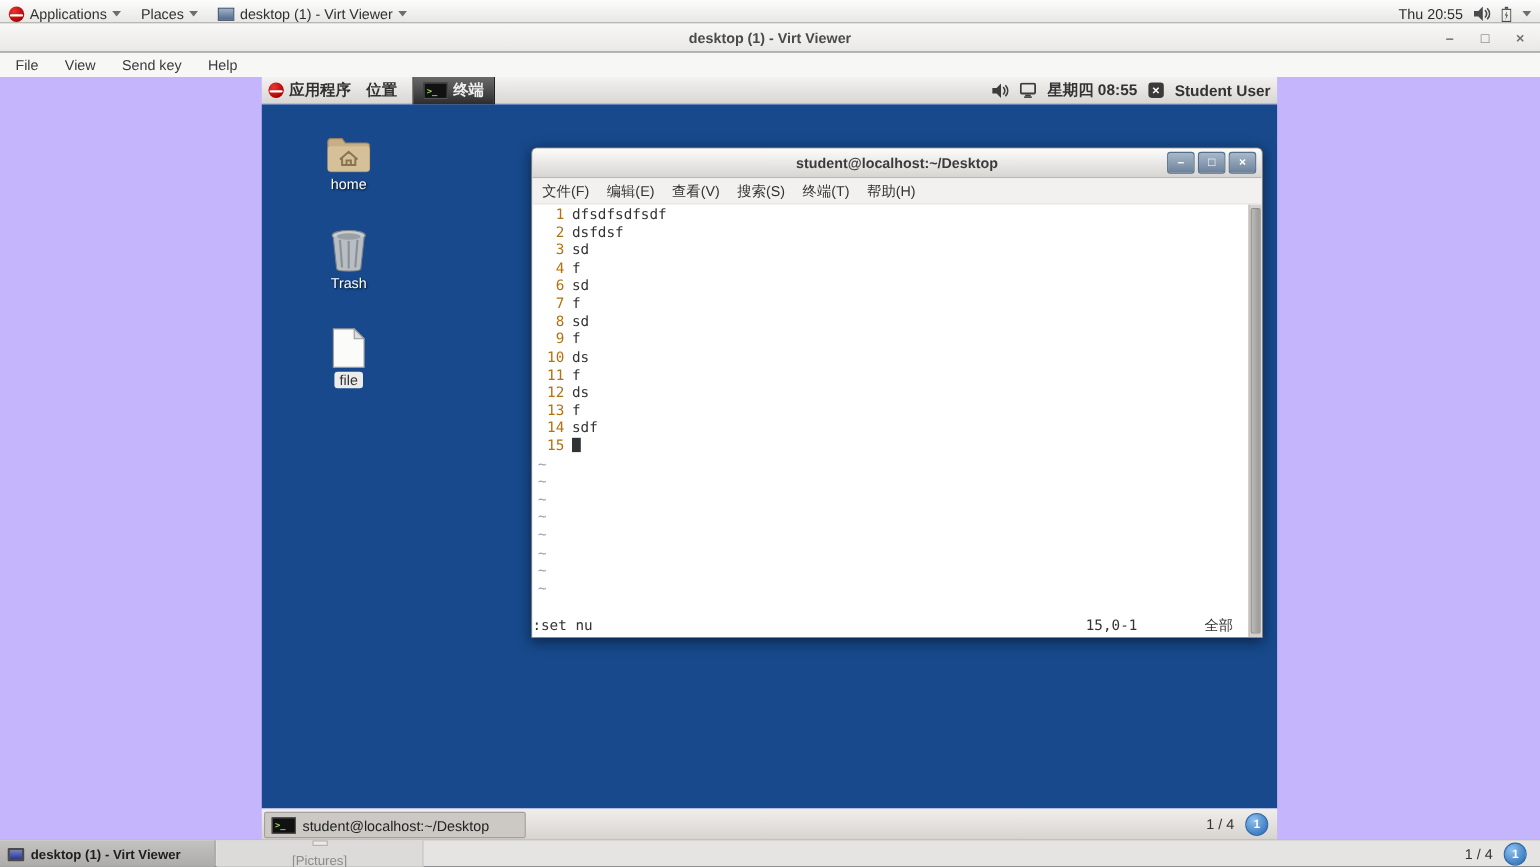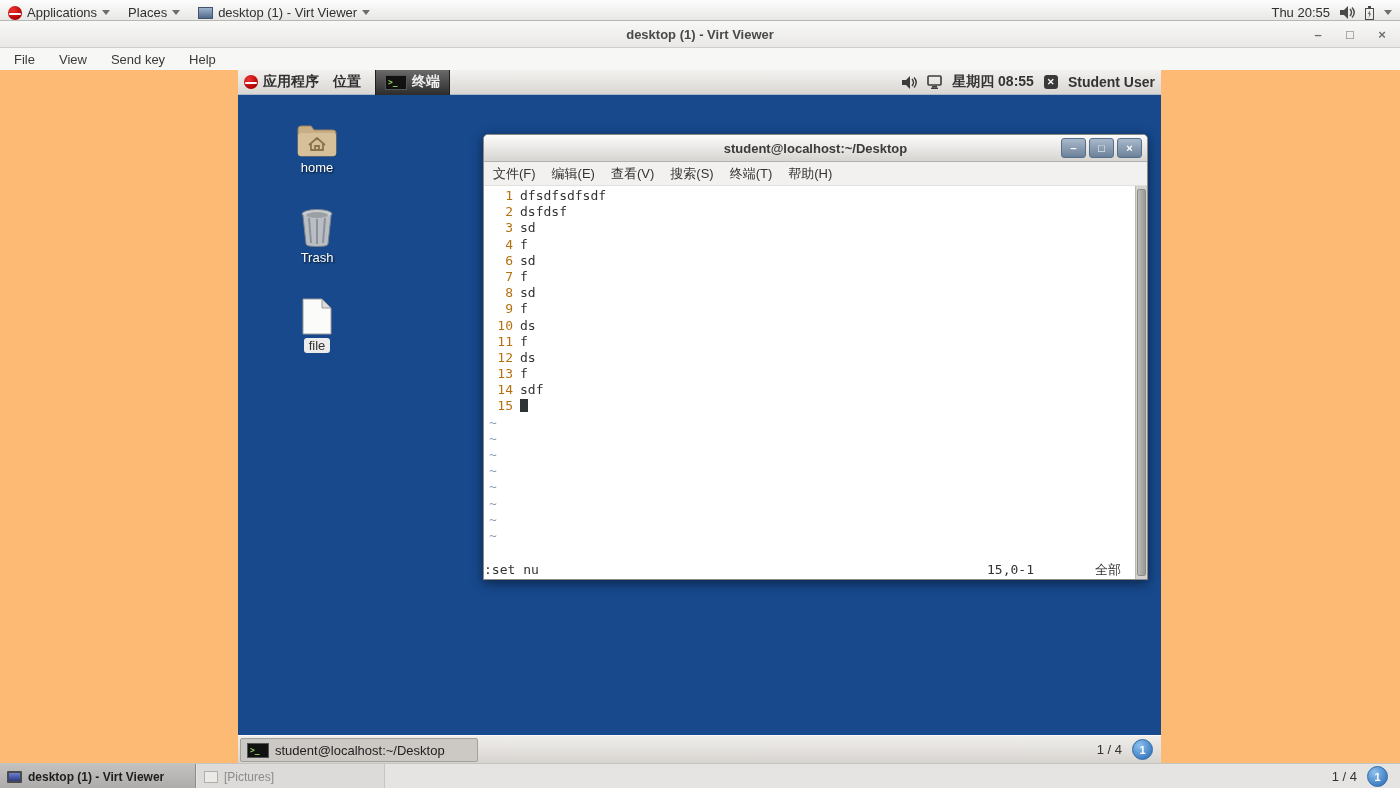--- a/index.html
+++ b/index.html
@@ -24,21 +24,21 @@
     background:linear-gradient(#f8f8f7,#e9e8e6); border-bottom:1px solid #cfcecb;
     display:flex; align-items:center; justify-content:center; color:#4a4a4a; font-weight:bold; }
   .vt-controls { position:absolute; right:10px; top:0; height:27px; display:flex; align-items:center; gap:16px; color:#6e6e6e; font-size:13px; }
   .vt-btn { width:16px; text-align:center; cursor:default; }
 
   
   .viewer-menubar { left:0; top:48px; width:1400px; height:22px; background:#f7f7f6;
     display:flex; align-items:center; gap:24px; padding:0 14px; color:#3a3a3a; }
 
   
-  .viewer-content { left:0; top:70px; width:1400px; height:693px; background:#fdba74; }
+  .viewer-content { left:0; top:70px; width:1400px; height:693px; background:#c4b5fd; }
   .guest { position:absolute; left:238px; top:0; width:923px; height:693px; }
 
   .guest-panel { left:0; top:0; width:923px; height:25px;
     background:linear-gradient(#f3f2f0,#d9d7d3); border-bottom:1px solid #a9b9c9;
     display:flex; align-items:center; gap:14px; padding:0 6px; font-weight:bold; color:#333; font-size:14px; }
   .gp-right { margin-left:auto; display:flex; align-items:center; gap:10px; }
   .gp-task { height:25px; display:flex; align-items:center; gap:5px; padding:0 9px;
     background:linear-gradient(#6a6a6a,#2c2c2c); border-left:1px solid #1f1f1f; border-right:1px solid #1f1f1f; color:#eee; }
   .termthumb { width:22px; height:15px; background:#111; border:1px solid #555; color:#9adf63; font:bold 8px "DejaVu Sans Mono",monospace; line-height:13px; padding-left:2px; }
   .chatbadge { width:14px; height:14px; background:#3a3a3a; border-radius:3px; color:#fff; font-size:9px; line-height:14px; text-align:center; }
@@ -82,21 +82,21 @@
   .gt-right { margin-left:auto; display:flex; align-items:center; gap:10px; padding-right:8px; color:#333; }
   .wsbadge { width:21px; height:21px; border-radius:50%; background:radial-gradient(circle at 35% 30%, #8ec1ee, #3d7cc0 75%);
     border:1px solid #2d6aa9; color:#fff; font:bold 11px "Liberation Sans",sans-serif; line-height:20px; text-align:center; }
 
   
   .host-taskbar { left:0; top:763px; width:1400px; height:25px; background:#e5e4e2; border-top:1px solid #c6c4c1; }
   .htb-active { position:absolute; left:0; top:0; width:196px; height:25px;
     background:linear-gradient(#c3c2c0,#acabA9); border-right:1px solid #8e8c8a;
     display:flex; align-items:center; gap:6px; padding:0 7px; font-weight:bold; color:#1d1d1d; font-size:12px; }
   .htb-inactive { position:absolute; left:197px; top:0; width:188px; height:25px; background:#dcdbd9;
-    border-right:1px solid #c5c4c2; display:flex; align-items:center; gap:6px; padding:0 7px; color:#8b8b8b; font-size:12px; }
+    border-right:1px solid #c5c4c2; display:flex; align-items:center; gap:6px; padding:0 7px; color:#8b8b8b; font-size:12px;flex-direction:column; }
   .htb-right { position:absolute; right:0; top:0; height:25px; display:flex; align-items:center; gap:10px; padding-right:12px; color:#333; }
 
   .monitor-ico { width:15px; height:12px; background:linear-gradient(#6f7fd0,#2c3a84); border:2px solid #4a4a4a; border-radius:1px; }
   .pic-ico { width:14px; height:12px; background:#eceae7; border:1px solid #b0aeab; }
   svg { display:block; }
 </style>
 </head>
 <body>
 
 <div class="abs host-topbar">

